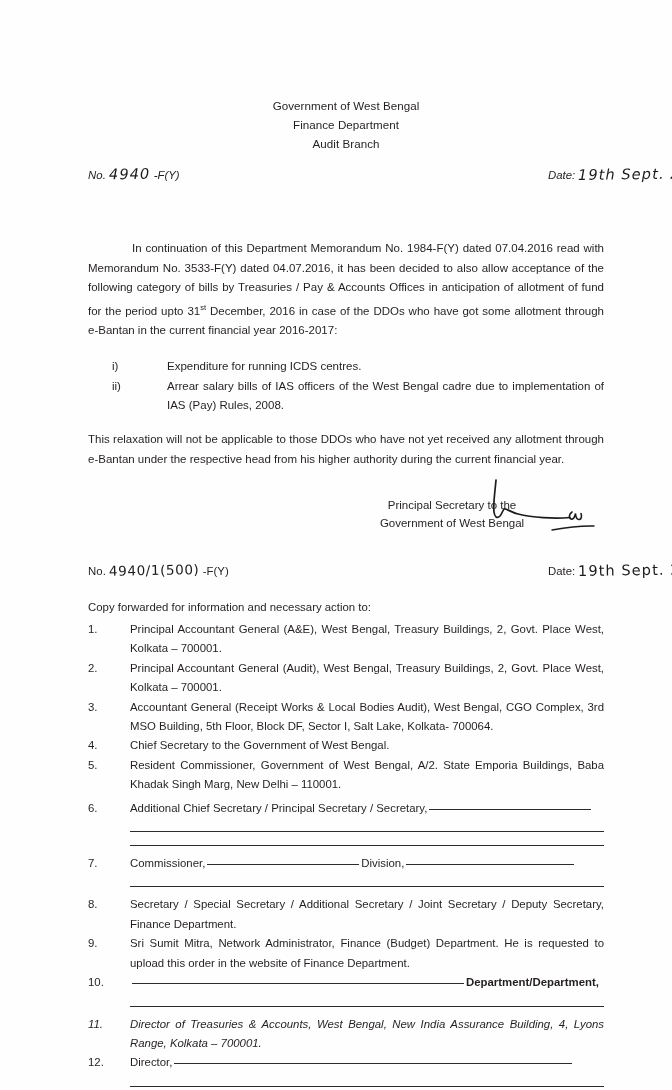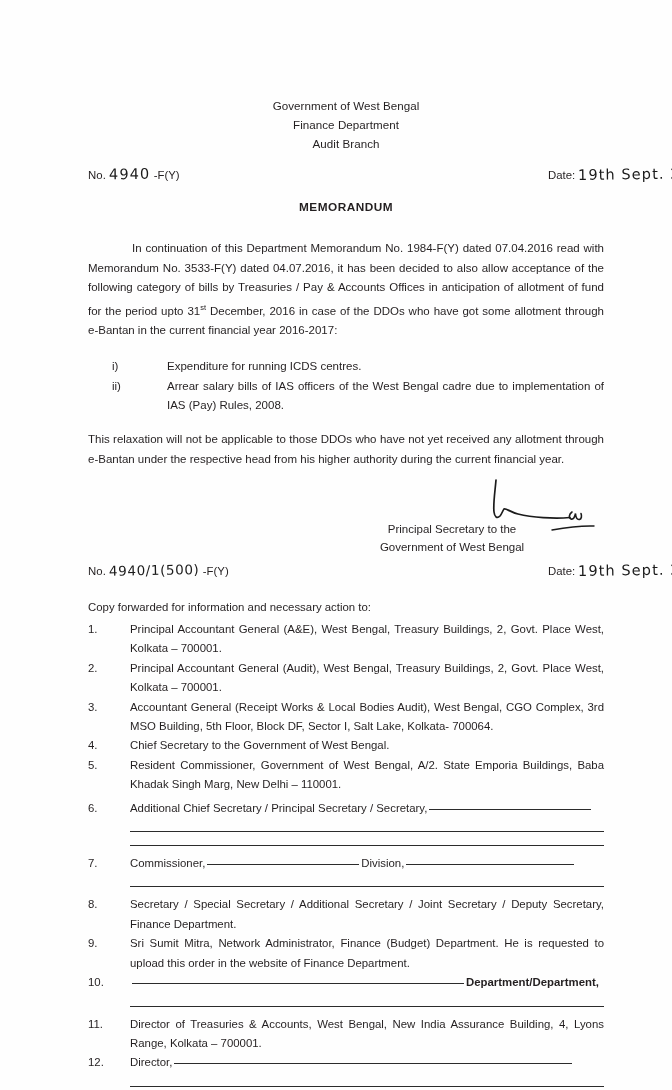--- a/index.html
+++ b/index.html
@@ -85,21 +85,21 @@
     width: 516px;
     font-size: 11.5px;
     line-height: 19.6px;
   }
   .roman-row { display: flex; align-items: flex-start; }
   .roman-num { width: 56px; flex: 0 0 56px; padding-left: 24px; box-sizing: border-box; }
   .roman-txt { flex: 1; text-align: justify; text-justify: inter-word; padding-left: 23px; }
   .sig-block {
     position: absolute;
     left: 300px;
-    top: 520px;
+    top: 496px;
     width: 304px;
     text-align: center;
     font-size: 11.5px;
     line-height: 18px;
   }
   .sig-mark {
     position: absolute;
     left: 466px;
     top: 478px;
     width: 160px;
@@ -146,31 +146,30 @@
 <body>
 
 <div class="page">
 
   <div class="hdr-block">
     <div>Government of West Bengal</div>
     <div>Finance Department</div>
     <div>Audit Branch</div>
   </div>
 
-  <div class="numline" style="top:166px;">
+  <div class="numline" style="top:166px;font-style:italic;">
     <span class="lbl">No.</span>
     <span class="hand">4940</span>
     <span>-F(Y)</span>
     <span class="date-right">
       <span>Date:</span>
       <span class="hand">19th Sept. 2016.</span>
     </span>
   </div>
 
-  <div class="memo-title">MEMORANDUM</div>
 
   <div class="para" style="top:239px;">
     <span class="indent"></span><span>In continuation of this Department Memorandum No. 1984-F(Y) dated 07.04.2016 read with Memorandum No. 3533-F(Y) dated 04.07.2016, it has been decided to also allow acceptance of the following category of bills by Treasuries / Pay &amp; Accounts Offices in anticipation of allotment of fund for the period upto 31</span><sup>st</sup><span> December, 2016 in case of the DDOs who have got some allotment through e-Bantan in the current financial year 2016-2017:</span>
   </div>
 
   <div class="roman-list">
     <div class="roman-row">
       <div class="roman-num">i)</div>
       <div class="roman-txt">Expenditure for running ICDS centres.</div>
     </div>
@@ -260,21 +259,21 @@
     </div>
 
     <div class="li">
       <div class="li-num">10.</div>
       <div class="li-txt noj">
         <span class="rule" style="width:332px;"></span><span class="bold">Department/Department,</span>
         <div class="fullrule"></div>
       </div>
     </div>
 
-    <div class="li" style="margin-top:2px;">
+    <div class="li" style="margin-top:2px;font-style:italic;">
       <div class="li-num">11.</div>
       <div class="li-txt">Director of Treasuries &amp; Accounts, West Bengal, New India Assurance Building, 4, Lyons Range, Kolkata – 700001.</div>
     </div>
 
     <div class="li">
       <div class="li-num">12.</div>
       <div class="li-txt noj">
         <span>Director,</span><span class="rule" style="width:398px;"></span>
         <div class="fullrule"></div>
       </div>

